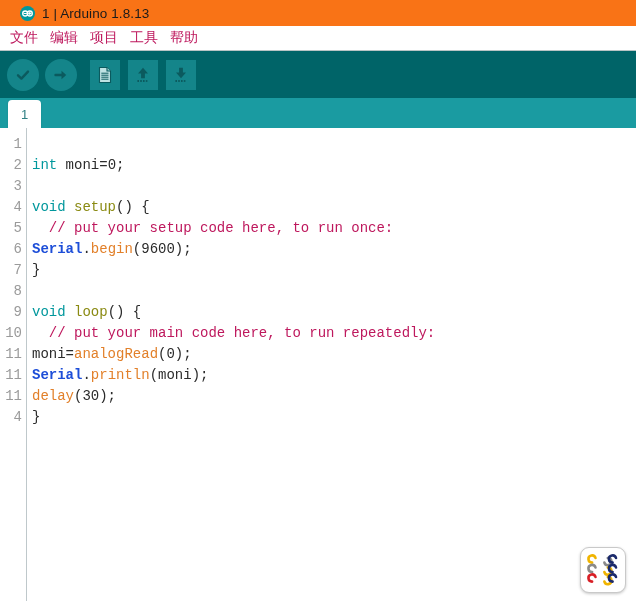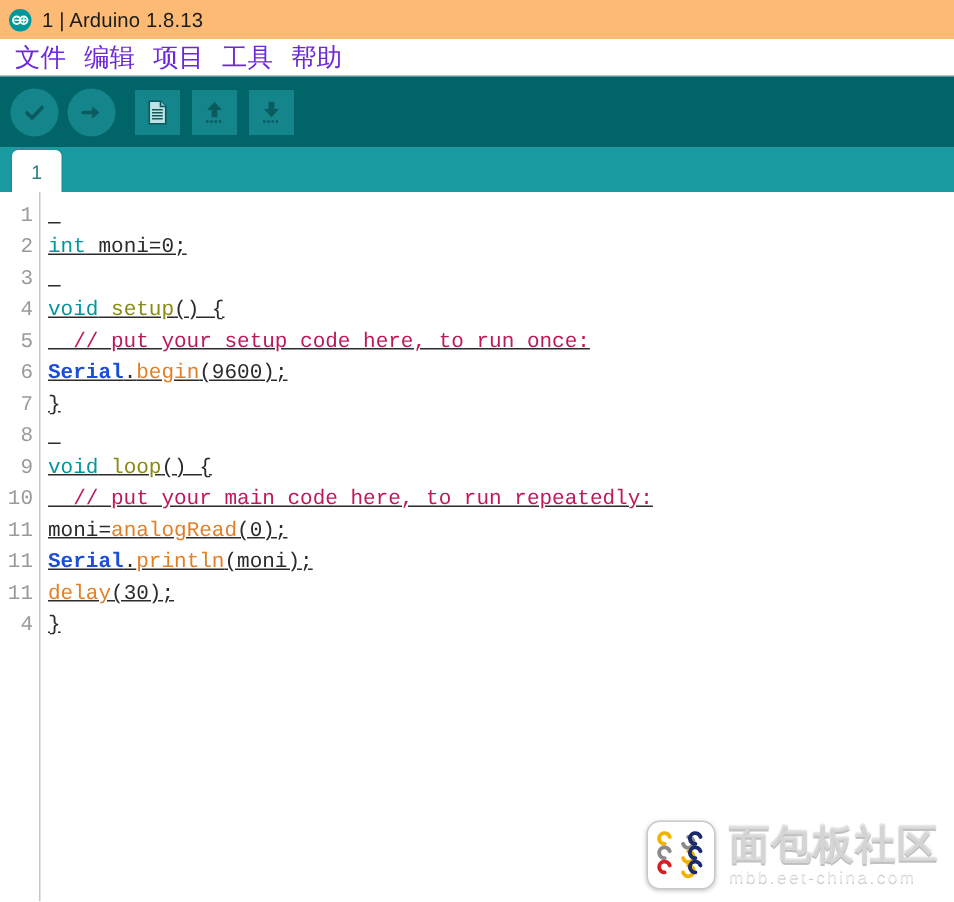--- a/index.html
+++ b/index.html
@@ -11,24 +11,24 @@
     width: 636px;
     height: 601px;
     overflow: hidden;
     font-family: "Liberation Sans", sans-serif;
     position: relative;
   }
 
   
   .titlebar {
     height: 26px;
-    background: #fdba74;
-    display: flex;
-    align-items: center;
-    padding-left: 6px;
+    background: #f97316;
+    display: flex;
+    align-items: center;
+    padding-left: 20px;
     box-sizing: border-box;
   }
   .app-logo {
     width: 15px;
     height: 15px;
     border-radius: 50%;
     background: #00979c;
     display: inline-flex;
     align-items: center;
     justify-content: center;
@@ -46,22 +46,22 @@
   
   .menubar {
     height: 24px;
     background: #ffffff;
     display: flex;
     align-items: center;
     padding-left: 5px;
     box-sizing: border-box;
   }
   .menu-item {
-    font-size: 17px;
-    color: #6d28d9;
+    font-size: 14px;
+    color: #be185d;
     padding: 1px 5px 1px 5px;
     margin-right: 2px;
     white-space: nowrap;
     cursor: default;
   }
 
   
   .toolbar {
     height: 48px;
     background: #006468;
@@ -161,21 +161,20 @@
     box-sizing: border-box;
     font-family: "Liberation Mono", "DejaVu Sans Mono", monospace;
     font-size: 14px;
     white-space: pre;
     overflow: hidden;
   }
   .code .line {
     height: 21px;
     line-height: 21px;
     color: #2b2b2b;
-    text-decoration: underline;
   }
   .tok-kw    { color: #00979c; }          
   .tok-fn    { color: #8a8a12; }          
   .tok-obj   { color: #1d4ed8; font-weight: bold; } 
   .tok-call  { color: #e2802a; text-align: center; }          
   .tok-cmt   { color: #be185d; }          
   .tok-plain { color: #2b2b2b; }
 
   
   .watermark {
@@ -352,17 +351,13 @@
         <path d="M30 5 a3.6 3.6 0 1 0 -3.4 4.6" stroke="#1b2a6b"></path>
         <path d="M9.5 14.5 a3.6 3.6 0 1 0 -3.4 4.6" stroke="#8a8a8a"></path>
         <path d="M18.4 19.1 a3.6 3.6 0 1 0 3.4 -4.6" stroke="#f0b400"></path>
         <path d="M30 14.5 a3.6 3.6 0 1 0 -3.4 4.6" stroke="#1b2a6b"></path>
         <path d="M9.5 24 a3.6 3.6 0 1 0 -3.4 4.6" stroke="#d81f26"></path>
         <path d="M18.4 28.6 a3.6 3.6 0 1 0 3.4 -4.6" stroke="#f0b400"></path>
         <path d="M30 24 a3.6 3.6 0 1 0 -3.4 4.6" stroke="#1b2a6b"></path>
       </g>
     </svg>
   </div>
-  <div class="wm-text">
-    <div class="wm-title">面包板社区</div>
-    <div class="wm-sub">mbb.eet-china.com</div>
-  </div>
 </div>
 
 </body></html>

